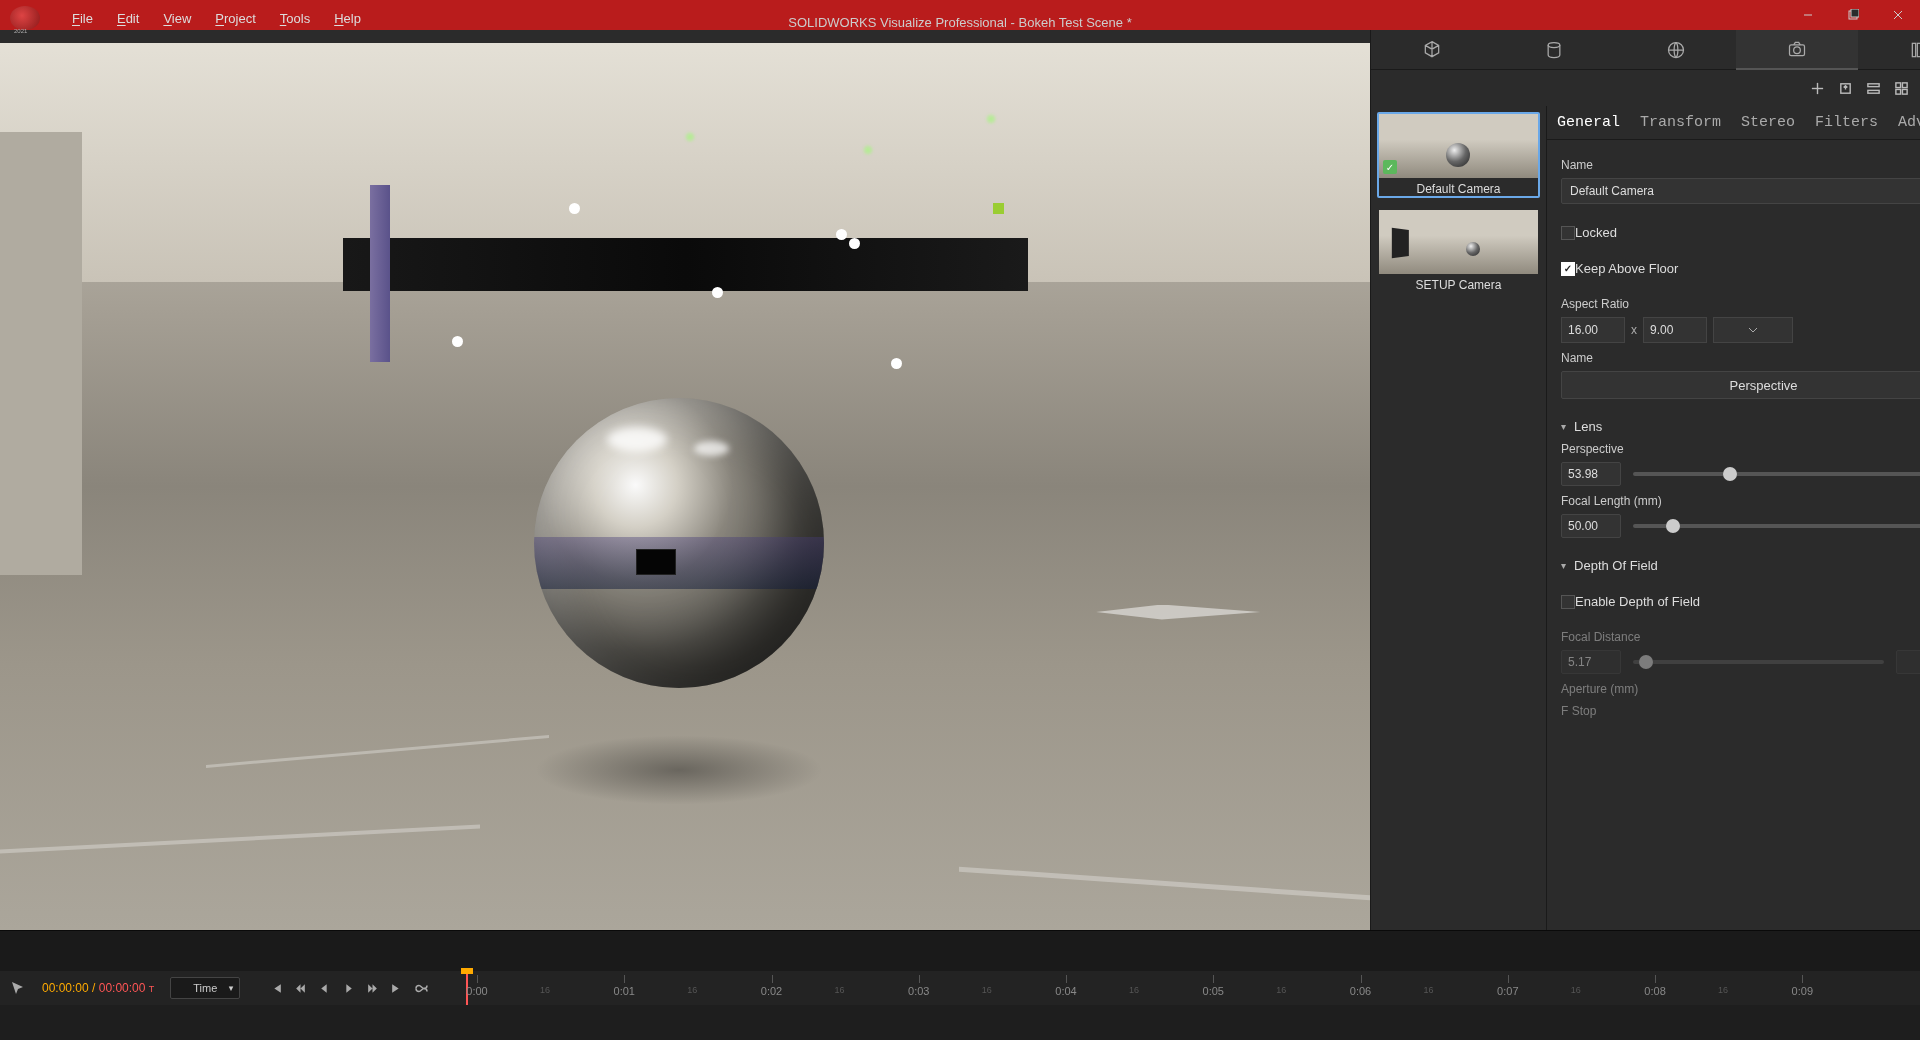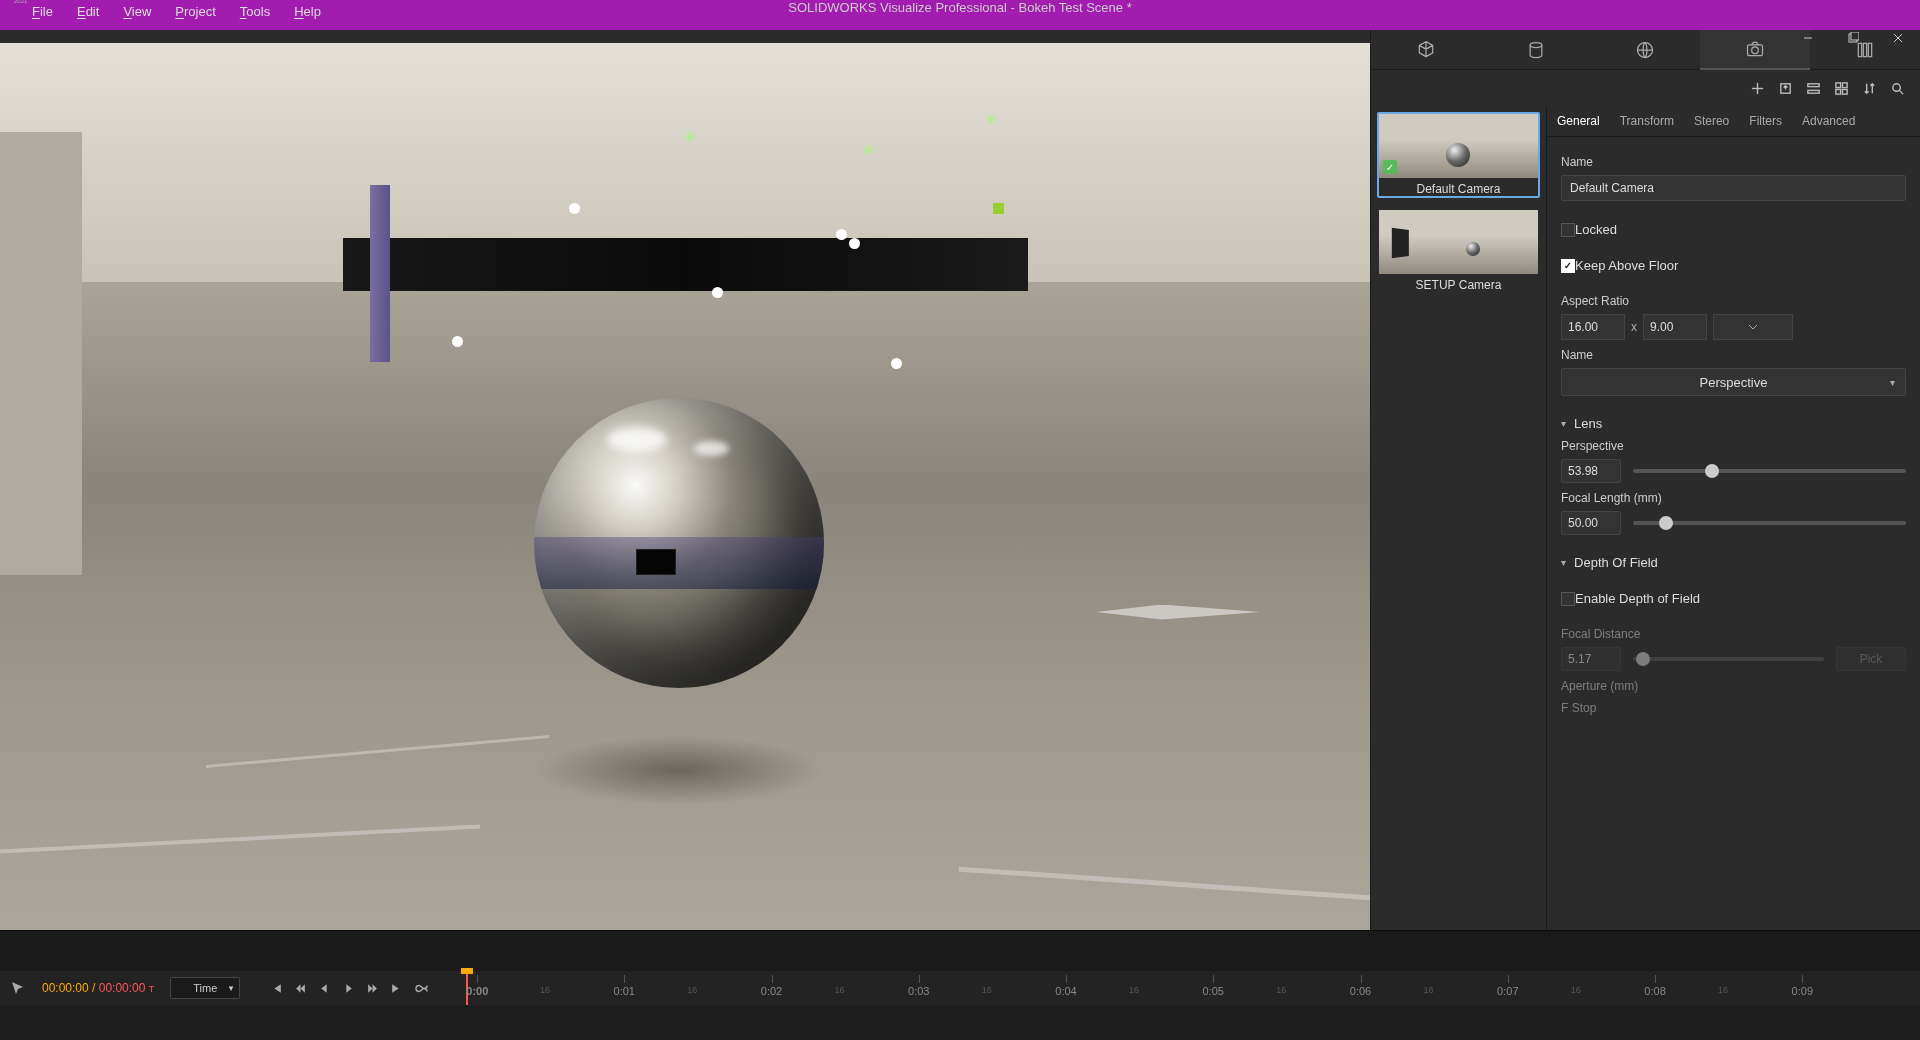--- a/index.html
+++ b/index.html
@@ -1,18 +1,18 @@
 <!DOCTYPE html>
 <html><head>
 <meta charset="utf-8">
 <style>
 * { margin: 0; padding: 0; box-sizing: border-box; font-family: 'Segoe UI', Arial, sans-serif; user-select: none; }
 body { width: 1920px; height: 1040px; background: #2b2b2b; overflow: hidden; }
 
-.titlebar { height: 30px; background: #a21caf; display: flex; align-items: flex-start; position: relative; flex-direction: column; }
+.titlebar { height: 30px; background: #b91c1c; display: flex; align-items: flex-end; position: relative; }
 .app-logo { width: 30px; height: 24px; margin-left: 10px; background: radial-gradient(circle at 40% 40%, #d44, #8a1818); border-radius: 50%; position: relative; }
 .app-logo::after { content: '2021'; position: absolute; bottom: -4px; left: 4px; font-size: 6px; color: #aaa; }
 .menu { display: flex; margin-left: 20px; }
 .menu-item { padding: 4px 12px; color: #ddd; font-size: 13px; cursor: pointer; }
 .menu-item u { text-decoration: underline; text-underline-offset: 2px; }
 .title-center { position: absolute; left: 50%; transform: translateX(-50%); color: #ccc; font-size: 13px; }
 .win-controls { margin-left: auto; display: flex; }
 .win-btn { width: 45px; height: 30px; display: flex; align-items: center; justify-content: center; color: #ccc; cursor: pointer; }
 .win-btn svg { width: 12px; height: 12px; stroke: currentColor; fill: none; }
 
@@ -57,21 +57,21 @@
 .camera-thumb { border: 2px solid transparent; border-radius: 2px; margin-bottom: 10px; cursor: pointer; position: relative; }
 .camera-thumb.selected { border-color: #6aa8e8; }
 .thumb-img { width: 100%; height: 64px; background: linear-gradient(to bottom, #d0cbc0 40%, #908a7e); position: relative; overflow: hidden; }
 .thumb-sphere { position: absolute; left: 42%; top: 45%; width: 24px; height: 24px; border-radius: 50%; background: radial-gradient(circle at 35% 30%, #eee, #666, #222); }
 .thumb-label { padding-top: 4px; color: #ddd; font-size: 12px; text-align: center; }
 .thumb-check { position: absolute; left: 4px; bottom: 22px; width: 14px; height: 14px; background: #5cb85c; border-radius: 2px; display: flex; align-items: center; justify-content: center; }
 .thumb-check::after { content: '✓'; color: #fff; font-size: 10px; }
 
 .props-panel { flex: 1; border-left: 1px solid #1a1a1a; overflow-y: auto; color: #ddd; font-size: 13px; }
 .prop-tabs { display: flex; border-bottom: 1px solid #1a1a1a; }
-.prop-tab { padding: 8px 10px; cursor: pointer; color: #aaa; font-size: 12px; }
+.prop-tab { padding: 8px 10px; cursor: pointer; color: #aaa; font-size: 15px; font-family: Liberation Mono, monospace; }
 .prop-tab.active { color: #fff; }
 .prop-body { padding: 10px 14px; }
 .prop-label { margin: 8px 0 6px; font-size: 12px; color: #ccc; }
 .prop-input { width: 100%; height: 26px; background: #333; border: 1px solid #444; color: #ddd; padding: 0 8px; font-size: 12px; border-radius: 2px; }
 .prop-row { display: flex; align-items: center; margin: 21px 0; }
 .prop-chk { width: 14px; height: 14px; background: #333; border: 1px solid #555; display: flex; align-items: center; justify-content: center; cursor: pointer; }
 .prop-chk.checked { background: #fff; border-color: #fff; }
 .prop-chk.checked::after { content: '✓'; color: #222; font-size: 10px; font-weight: bold; }
 .aspect-row { display: flex; align-items: center; gap: 6px; }
 .aspect-row input { width: 64px; height: 26px; background: #333; border: 1px solid #444; color: #ddd; padding: 0 6px; font-size: 12px; text-align: left; }
@@ -394,21 +394,21 @@
       <div class="tl-btn">
           <svg viewBox="0 0 16 12" style="width:16px">
             <path d="M4 6c0-2 1-3 3-3s3 3 5 3 3-1 3-3" fill="none" stroke="#aaa" stroke-width="1.5"></path>
             <path d="M4 6c0 2 1 3 3 3s3-3 5-3 3 1 3 3" fill="none" stroke="#aaa" stroke-width="1.5"></path>
           </svg>
         </div>
     </div>
     <div class="tl-ruler">
       <div class="tl-playhead"></div>
       <div id="ticks">
-          <div class="tl-tick" style="left: 0%; font-weight: bold;">0:00</div>
+          <div class="tl-tick" style="left: 0%;">0:00</div>
           <div class="tl-minor" style="left: 5.1%;">16</div>
           <div class="tl-tick" style="left: 10.2%;">0:01</div>
           <div class="tl-minor" style="left: 15.3%;">16</div>
           <div class="tl-tick" style="left: 20.4%;">0:02</div>
           <div class="tl-minor" style="left: 25.5%;">16</div>
           <div class="tl-tick" style="left: 30.6%;">0:03</div>
           <div class="tl-minor" style="left: 35.7%;">16</div>
           <div class="tl-tick" style="left: 40.8%;">0:04</div>
           <div class="tl-minor" style="left: 45.9%;">16</div>
           <div class="tl-tick" style="left: 51%;">0:05</div>

